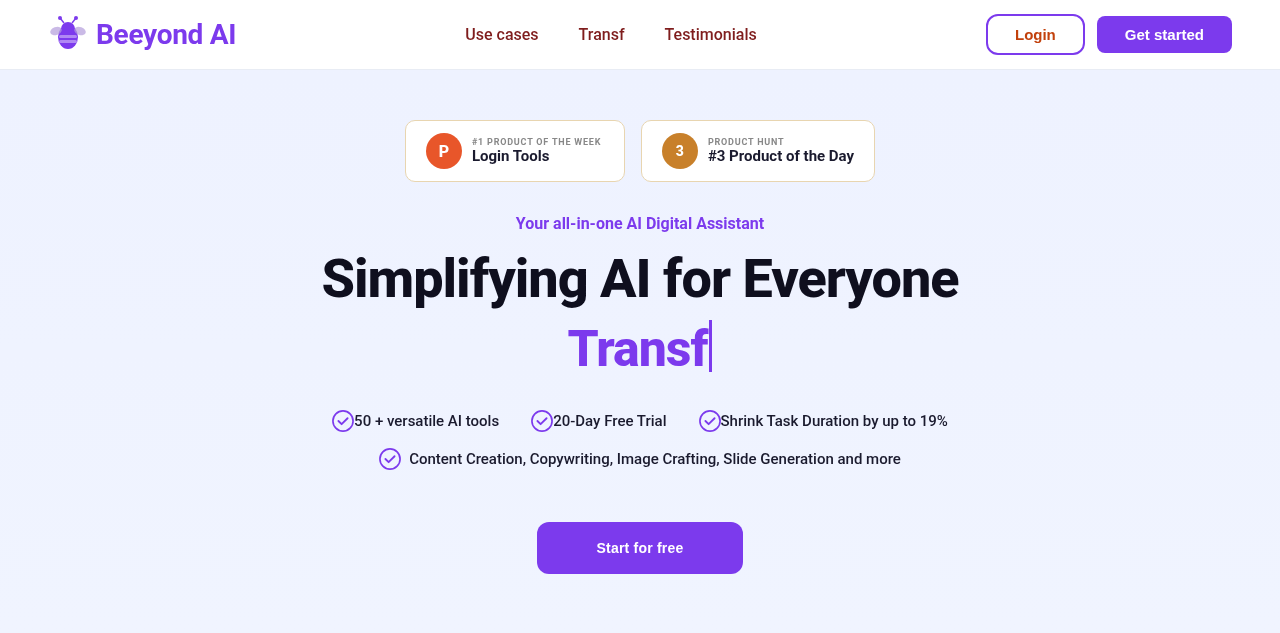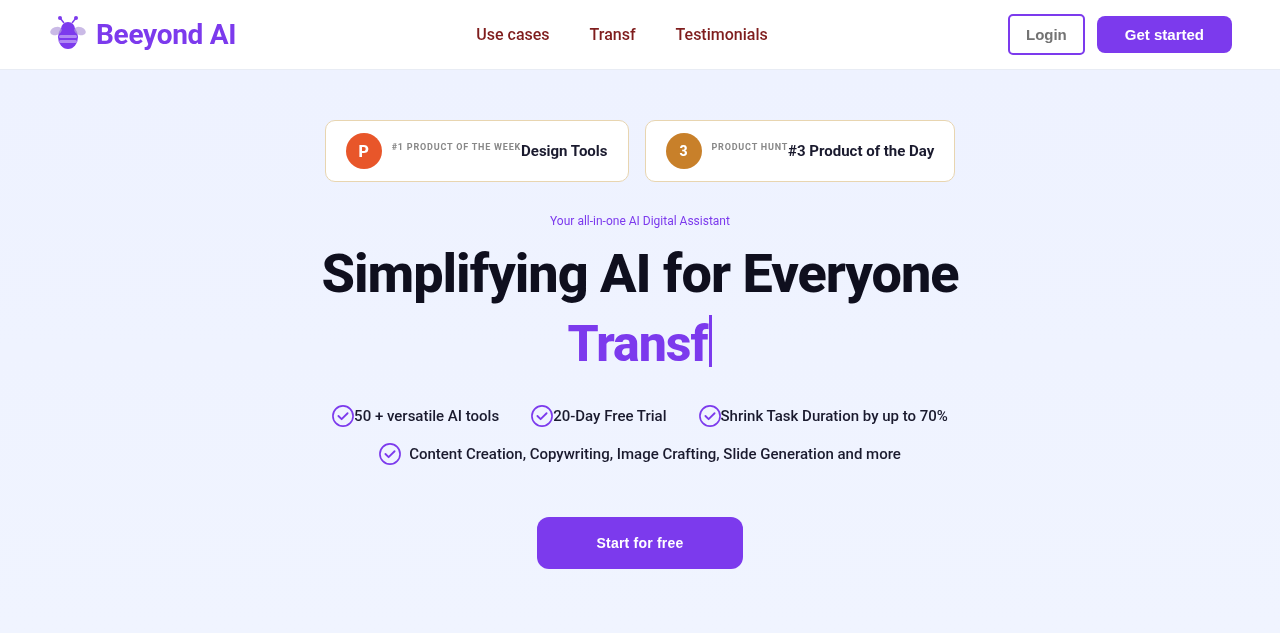--- a/index.html
+++ b/index.html
@@ -63,25 +63,25 @@
       cursor: pointer;
     }
 
     .nav-actions {
       display: flex;
       align-items: center;
       gap: 12px;
     }
 
     .btn-login {
-      padding: 10px 16px;
+      padding: 10px 27px;
       border: 2px solid #7c3aed;
-      border-radius: 5px;
+      border-radius: 12px;
       background: transparent;
-      color: #737373;
+      color: #c2410c;
       font-size: 15px;
       font-weight: 600;
       cursor: pointer;
     }
 
     .btn-get-started {
       padding: 10px 28px;
       border: none;
       border-radius: 8px;
       background: #7c3aed;
@@ -144,41 +144,41 @@
       align-items: center;
       justify-content: center;
       color: #fff;
       font-size: 14px;
       font-weight: 800;
       flex-shrink: 0;
     }
 
     .badge-content {
       display: flex;
-      flex-direction: row;
+      flex-direction: column;
     }
 
     .badge-label {
       font-size: 9px;
       font-weight: 700;
       color: #888;
       letter-spacing: 0.8px;
       text-transform: uppercase;
     }
 
     .badge-title {
       font-size: 15px;
       font-weight: 700;
       color: #1a1a2e;
     }
 
     
     .hero-tagline {
-      font-size: 12px;
-      font-weight: 400;
+      font-size: 16px;
+      font-weight: 700;
       color: #7c3aed;
       margin-bottom: 16px;
       text-align: center;
     }
 
     .hero-headline {
       font-size: 54px;
       font-weight: 800;
       color: #0f0f1e;
       text-align: right;
@@ -302,21 +302,21 @@
   </div>
 </nav>
 
 <section class="hero">
 
   <div class="badges-row">
     <div class="badge">
       <div class="badge-icon-ph">P</div>
       <div class="badge-content">
         <span class="badge-label">#1 PRODUCT OF THE WEEK</span>
-        <span class="badge-title">Design Tools</span>
+        <span class="badge-title">Login Tools</span>
       </div>
     </div>
     <div class="badge">
       <div class="badge-icon-award">3</div>
       <div class="badge-content">
         <span class="badge-label">PRODUCT HUNT</span>
         <span class="badge-title">#3 Product of the Day</span>
       </div>
     </div>
   </div>
@@ -343,21 +343,21 @@
         <circle cx="12" cy="12" r="11" fill="none" stroke="#7c3aed" stroke-width="1.8"></circle>
         <polyline points="7,12 10.5,15.5 17,9" fill="none" stroke="#7c3aed" stroke-width="2" stroke-linecap="round" stroke-linejoin="round"></polyline>
       </svg>
       <span>20-Day Free Trial</span>
     </div>
     <div class="feature-item">
       <svg class="check-icon" viewBox="0 0 24 24" xmlns="http://www.w3.org/2000/svg">
         <circle cx="12" cy="12" r="11" fill="none" stroke="#7c3aed" stroke-width="1.8"></circle>
         <polyline points="7,12 10.5,15.5 17,9" fill="none" stroke="#7c3aed" stroke-width="2" stroke-linecap="round" stroke-linejoin="round"></polyline>
       </svg>
-      <span>Shrink Task Duration by up to 70%</span>
+      <span>Shrink Task Duration by up to 19%</span>
     </div>
   </div>
 
   <div class="features-row-2">
     <svg class="check-icon" viewBox="0 0 24 24" xmlns="http://www.w3.org/2000/svg">
       <circle cx="12" cy="12" r="11" fill="none" stroke="#7c3aed" stroke-width="1.8"></circle>
       <polyline points="7,12 10.5,15.5 17,9" fill="none" stroke="#7c3aed" stroke-width="2" stroke-linecap="round" stroke-linejoin="round"></polyline>
     </svg>
     <span>Content Creation, Copywriting, Image Crafting, Slide Generation and more</span>
   </div>

